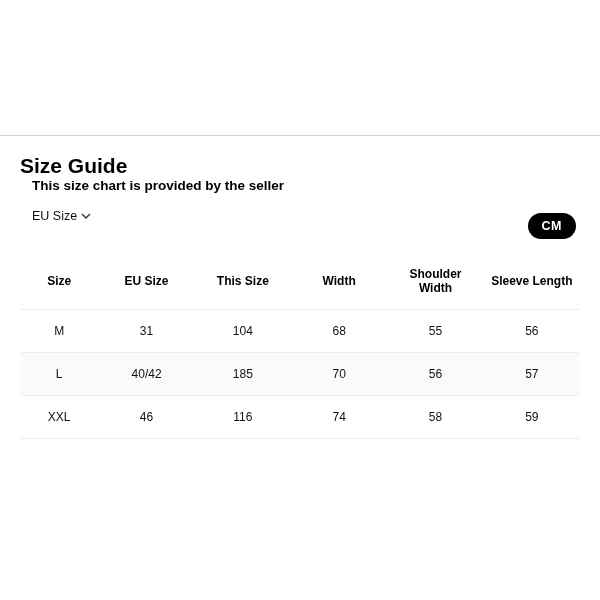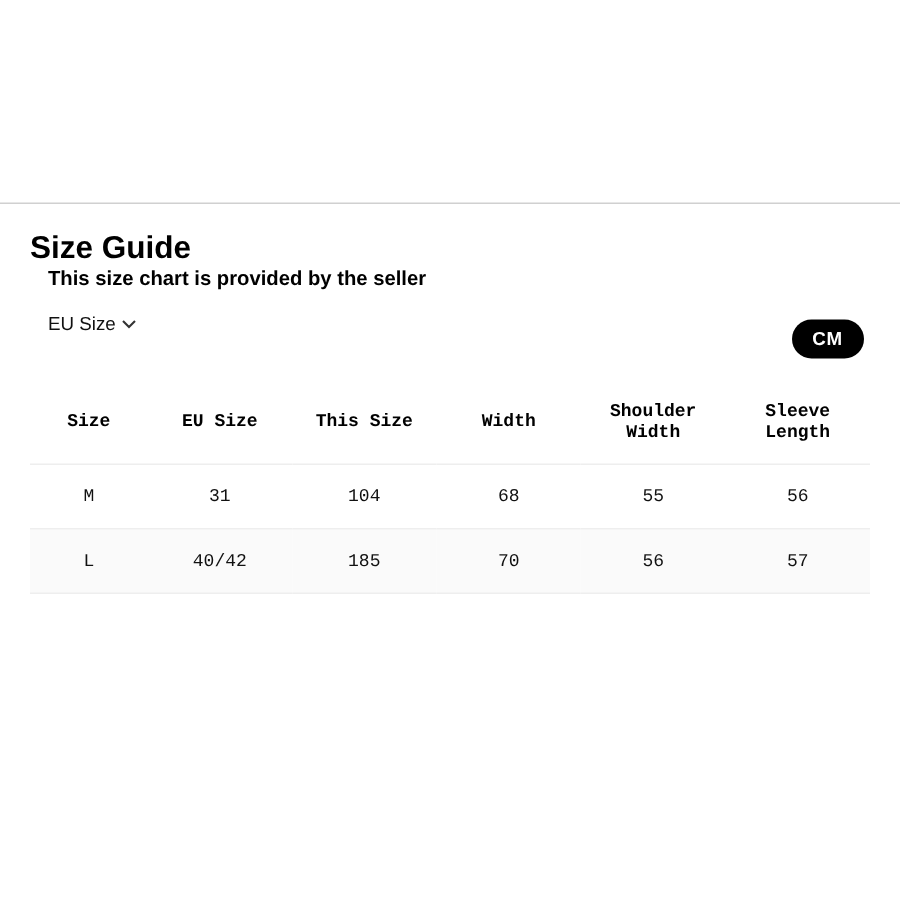--- a/index.html
+++ b/index.html
@@ -62,21 +62,20 @@
       font-weight: 700;
       padding: 6px 14px;
       border-radius: 16px;
       letter-spacing: 0.5px;
       margin-top: 20px;
     }
     table {
       width: 100%;
       border-collapse: collapse;
       table-layout: fixed;
-      font-family: Liberation Mono, monospace;
     }
     thead th {
       font-size: 12px;
       font-weight: 700;
       color: #000;
       text-align: center;
       padding: 14px 4px;
       border-bottom: 1px solid #eee;
     }
     thead th:first-child {
@@ -135,15 +134,23 @@
         <td>56</td>
       </tr>
       <tr>
         <td>L</td>
         <td>40/42</td>
         <td>185</td>
         <td>70</td>
         <td>56</td>
         <td>57</td>
       </tr>
+      <tr>
+        <td>XXL</td>
+        <td>46</td>
+        <td>116</td>
+        <td>74</td>
+        <td>58</td>
+        <td>59</td>
+      </tr>
     </tbody>
   </table>
 </div>
 
 </body></html>

